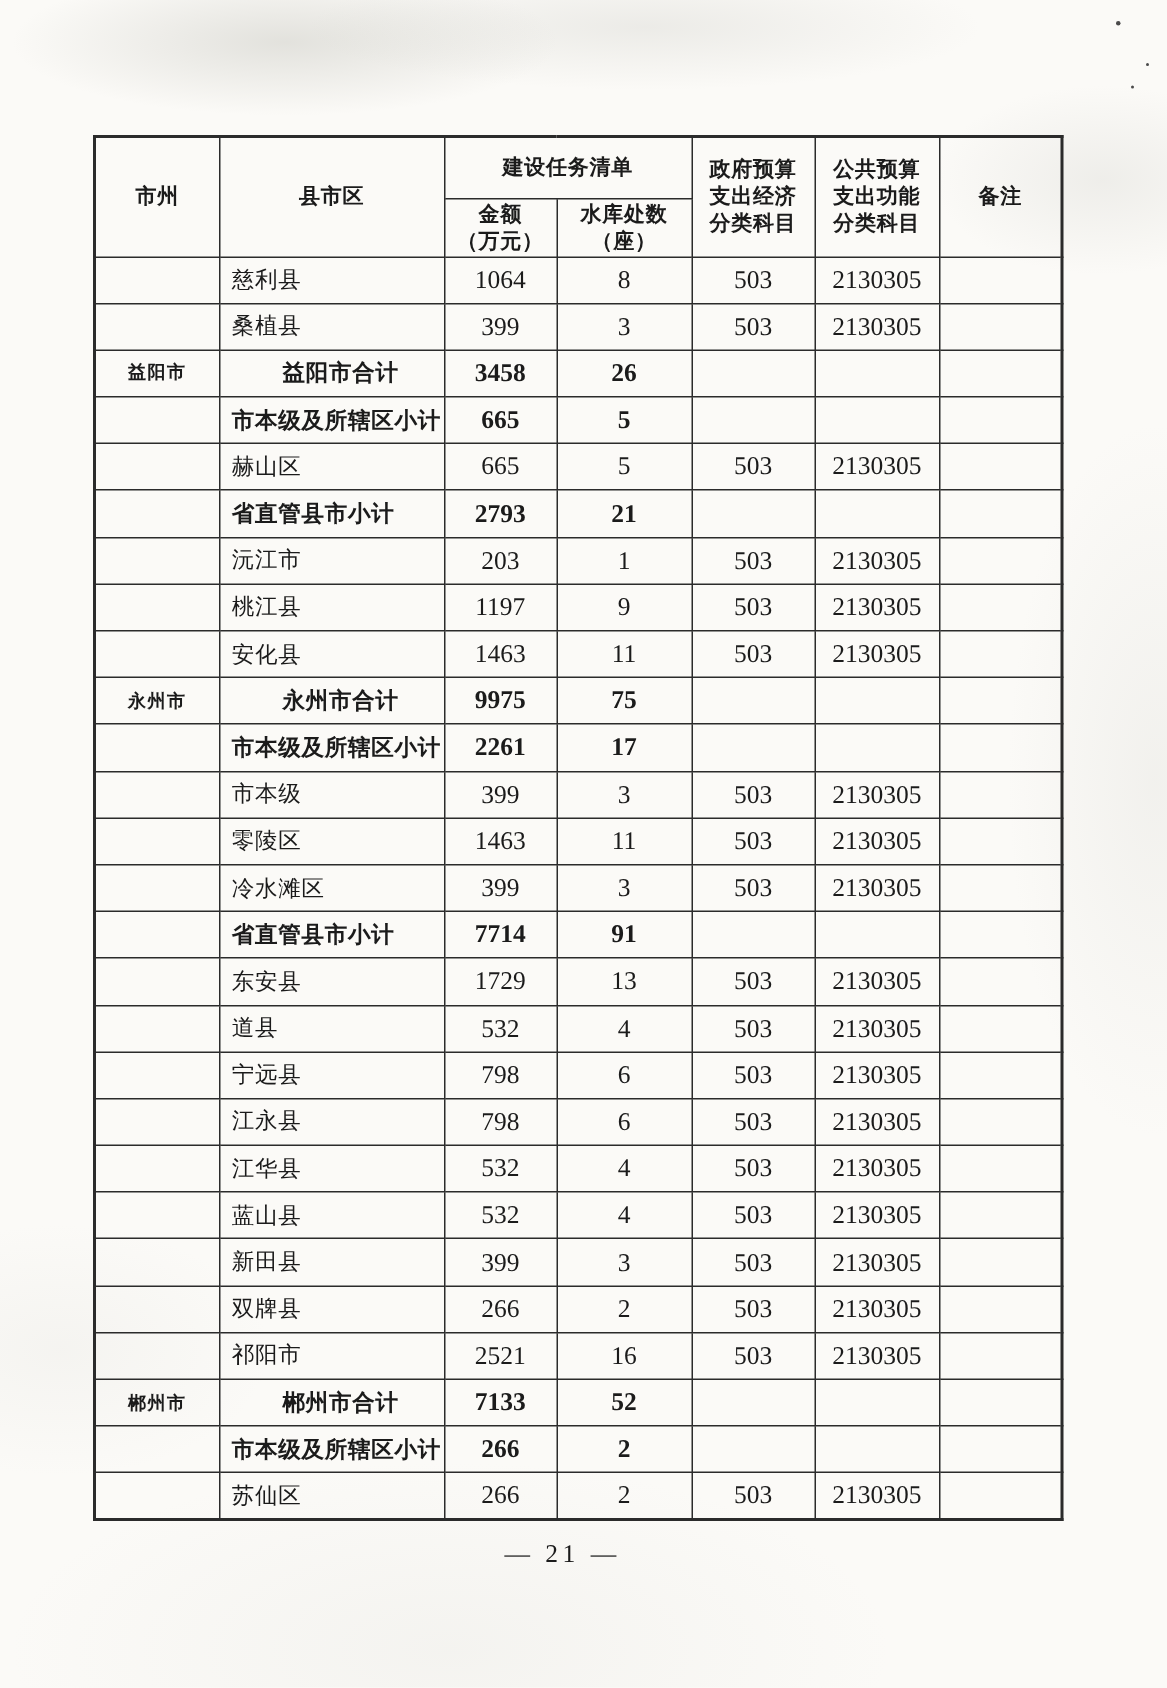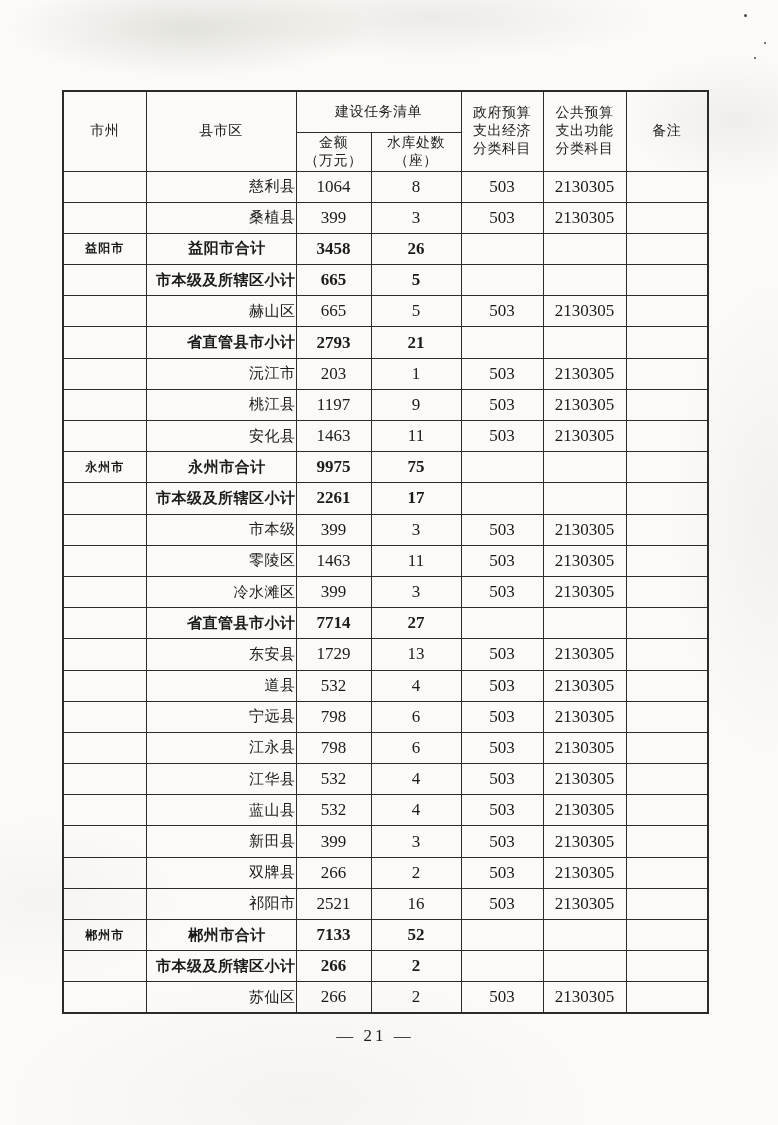--- a/index.html
+++ b/index.html
@@ -31,40 +31,40 @@
     background: transparent;
   }
   th, td {
     border: 1.6px solid var(--line, #2b2b2b);
     padding: 0;
     vertical-align: middle;
     overflow: hidden;
   }
   thead th {
     font-family: "Liberation Sans", sans-serif;
-    font-weight: 400;
+    font-weight: 700;
     font-size: 14px;
     line-height: 1.28;
     text-align: center;
     white-space: pre-line;
     letter-spacing: 0.5px;
   }
   tr.hdr1 { height: 41px; }
   tr.hdr2 { height: 39px; }
   tbody tr { height: 31.2px; }
 
   td.city {
     text-align: center;
     font-family: "Liberation Sans", sans-serif;
     font-weight: 700;
     font-size: 12px;
     letter-spacing: 1px;
   }
   td.district {
-    text-align: right;
+    text-align: left;
     padding-left: 8px;
     font-size: 15px;
     letter-spacing: 0.5px;
   }
   td.num {
     text-align: center;
     font-family: "Liberation Serif", serif;
     font-size: 17px;
   }
   tr.city-total td.district,
@@ -254,21 +254,21 @@
     <td class="num">399</td>
     <td class="num">3</td>
     <td class="num">503</td>
     <td class="num">2130305</td>
     <td class="remark"></td>
   </tr>
         <tr class="subtotal">
     <td class="city"></td>
     <td class="district">省直管县市小计</td>
     <td class="num">7714</td>
-    <td class="num">27</td>
+    <td class="num">91</td>
     <td class="num"></td>
     <td class="num"></td>
     <td class="remark"></td>
   </tr>
         <tr class="normal">
     <td class="city"></td>
     <td class="district">东安县</td>
     <td class="num">1729</td>
     <td class="num">13</td>
     <td class="num">503</td>

